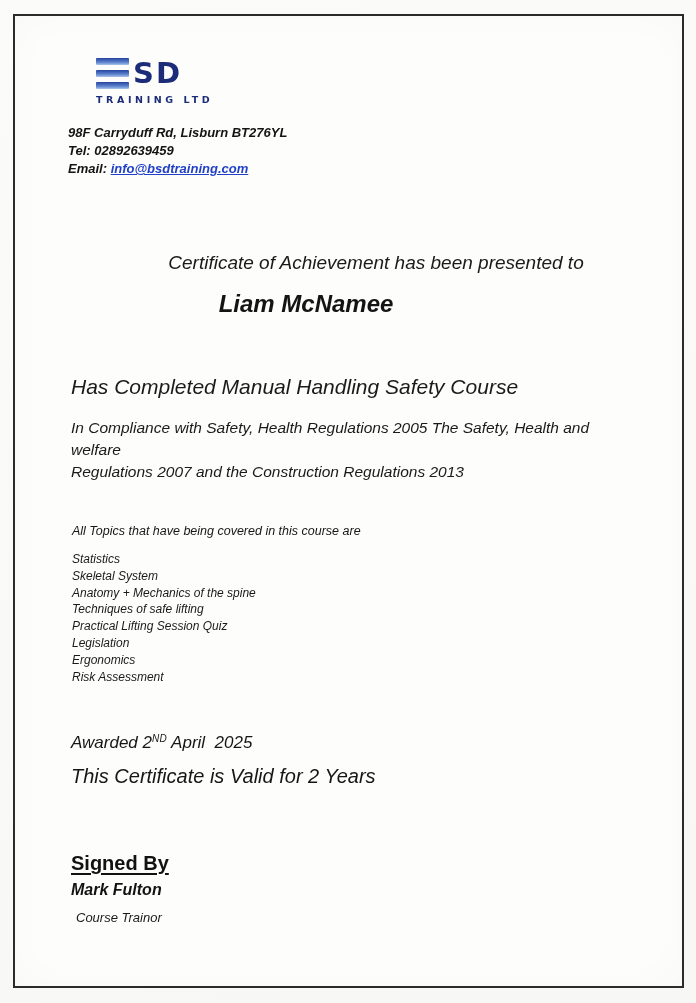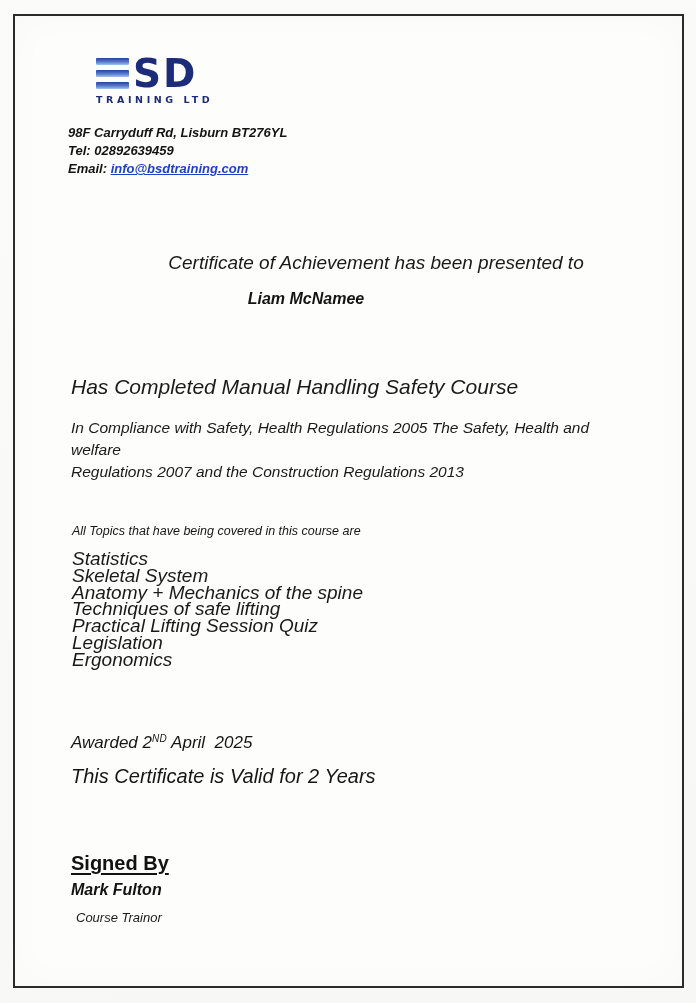--- a/index.html
+++ b/index.html
@@ -47,21 +47,21 @@
   }
   .b-bar {
     width: 33px;
     height: 7px;
     border-radius: 1px;
     background: linear-gradient(180deg, #24449f 0%, #5d82cc 60%, #a9c3ea 100%);
   }
   .sd-text {
     font-family: "DejaVu Sans", sans-serif;
     font-weight: bold;
-    font-size: 39px;
+    font-size: 29px;
     line-height: 31px;
     letter-spacing: 2px;
     color: #1c2c78;
   }
   .logo-sub {
     margin-top: 5px;
     font-family: "DejaVu Sans", sans-serif;
     font-weight: bold;
     font-size: 9.5px;
     letter-spacing: 3.6px;
@@ -102,21 +102,21 @@
     color: #1a1a1a;
   }
   .recipient {
     position: absolute;
     left: 0;
     top: 290px;
     width: 612px;
     text-align: center;
     font-style: italic;
     font-weight: bold;
-    font-size: 16px;
+    font-size: 24px;
     color: #141414;
   }
   
   .course-title {
     position: absolute;
     left: 71px;
     top: 375px;
     font-style: italic;
     font-size: 21px;
     color: #1a1a1a;
@@ -140,21 +140,21 @@
     color: #161616;
   }
   .topics-list {
     position: absolute;
     left: 72px;
     top: 551px;
     margin: 0;
     padding: 0;
     list-style: none;
     font-style: italic;
-    font-size: 19px;
+    font-size: 12px;
     line-height: 16.8px;
     color: #1a1a1a;
   }
   
   .awarded {
     position: absolute;
     left: 71px;
     top: 733px;
     font-style: italic;
     font-size: 17px;
@@ -246,20 +246,21 @@
 
   <div class="topics-heading">All Topics that have being covered in this course are</div>
   <ul class="topics-list">
     <li>Statistics</li>
     <li>Skeletal System</li>
     <li>Anatomy + Mechanics of the spine</li>
     <li>Techniques of safe lifting</li>
     <li>Practical Lifting Session Quiz</li>
     <li>Legislation</li>
     <li>Ergonomics</li>
+    <li>Risk Assessment</li>
   </ul>
 
   <div class="awarded">
     <span class="pre">Awarded 2</span><span class="ordinal">ND</span><span class="pre"> April  2025</span>
   </div>
   <div class="validity">This Certificate is Valid for 2 Years</div>
 
   <div class="signed-by">Signed By</div>
   <div class="signer-name">Mark Fulton</div>
   <div class="signer-title">Course Trainor</div>

